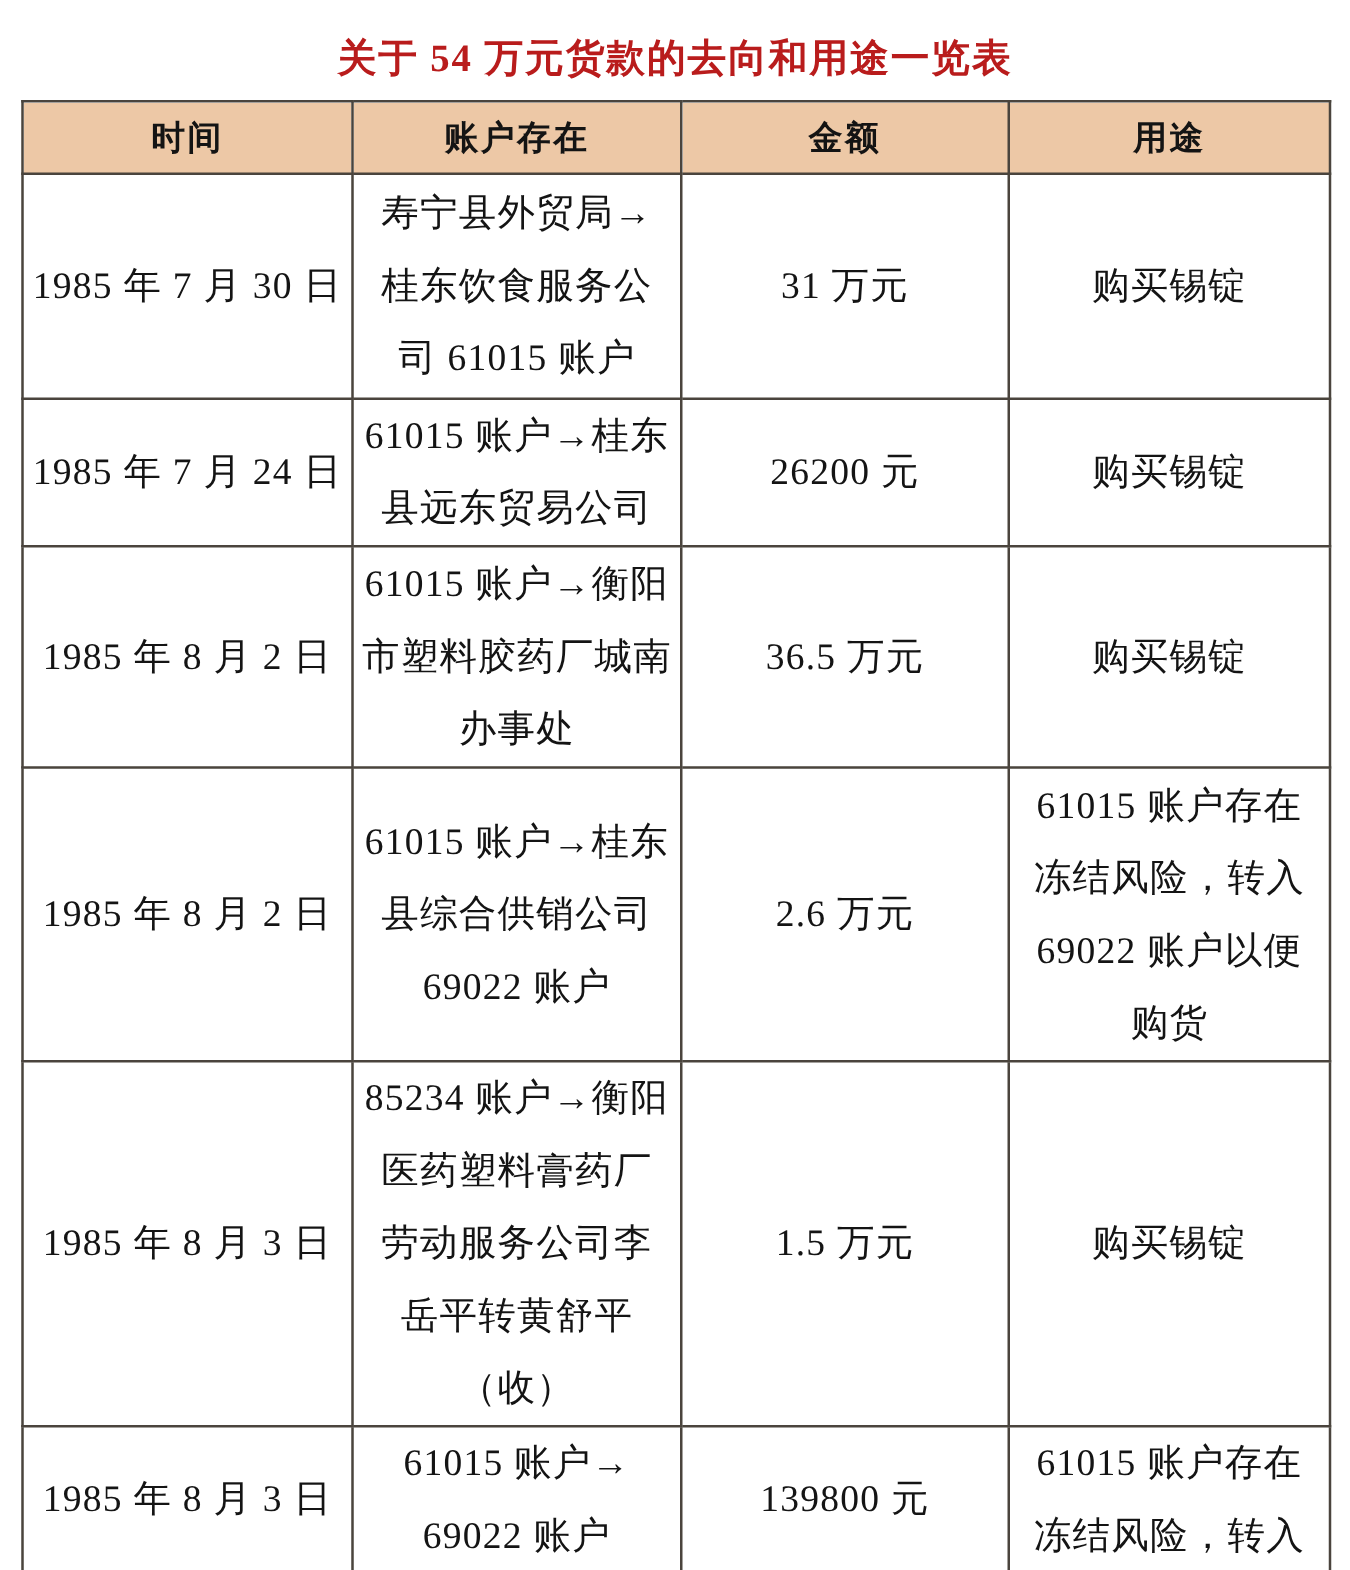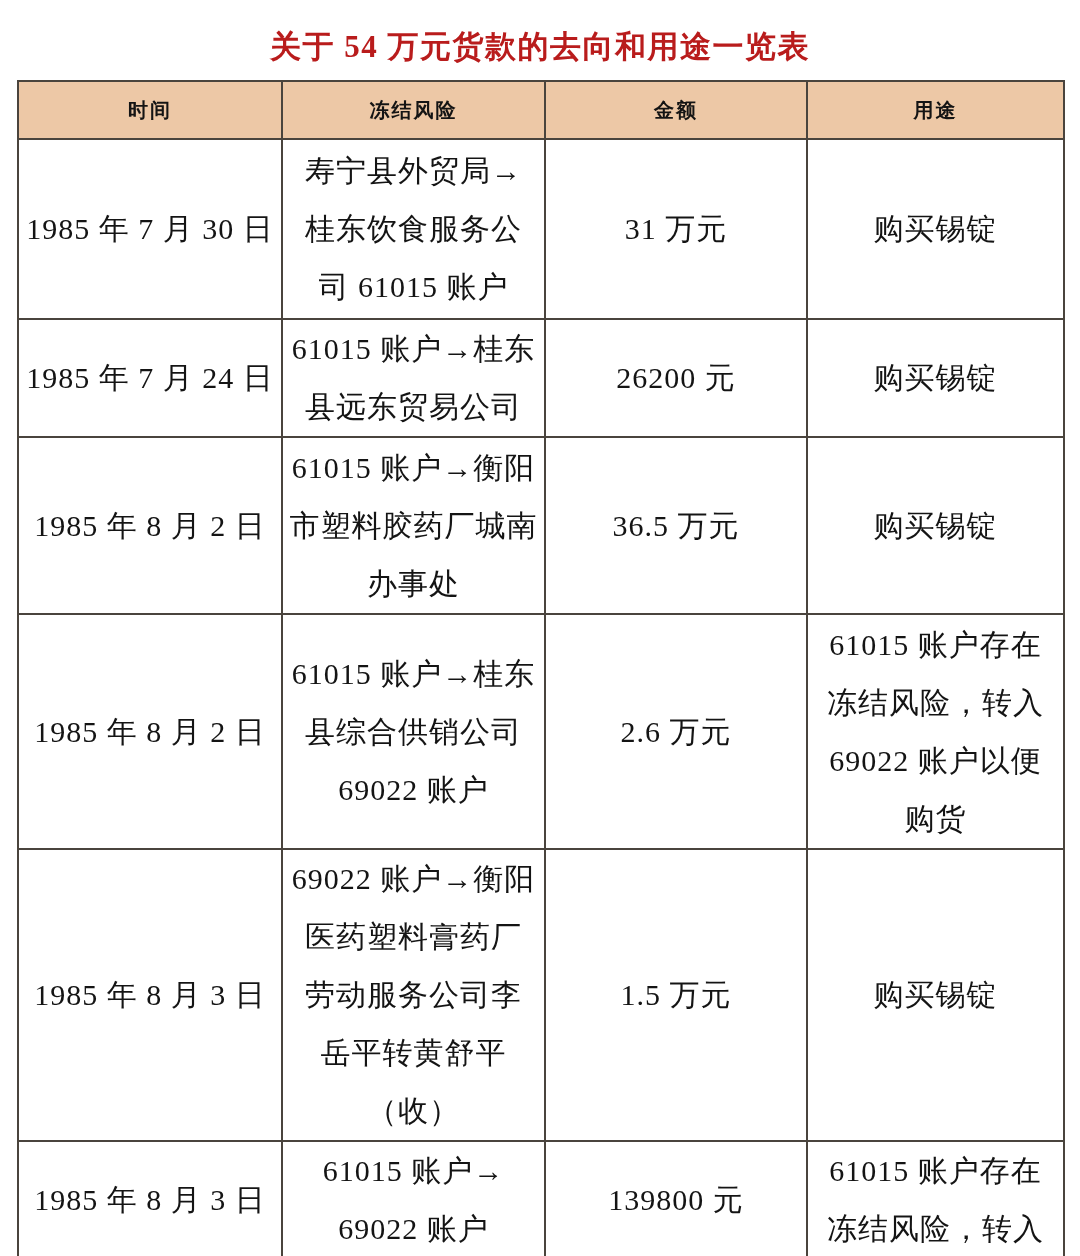--- a/index.html
+++ b/index.html
@@ -35,21 +35,21 @@
   }
   .ledger th,.ledger td{
     border:2px solid var(--border);
     padding:0 6px;
     text-align:center;
     vertical-align:middle;
     overflow:hidden;
   }
   .ledger th{
     background:var(--header-bg);
-    font-size:20px;
+    font-size:27px;
     font-weight:bold;
     height:56px;
     letter-spacing:2px;
   }
   .ledger td{
     font-size:30px;
     line-height:58px;
     white-space:pre-line;
     letter-spacing:1px;
   }
@@ -76,21 +76,21 @@
   <table class="ledger">
     <colgroup>
       <col class="c1">
         <col class="c2">
         <col class="c3">
         <col class="c4">
     </colgroup>
     <thead>
       <tr>
         <th>时间</th>
-        <th>冻结风险</th>
+        <th>账户存在</th>
         <th>金额</th>
         <th>用途</th>
       </tr>
     </thead>
     <tbody>
       <tr>
         <td>1985 年 7 月 30 日</td>
         <td>寿宁县外贸局→
 桂东饮食服务公
 司 61015 账户</td>
@@ -118,21 +118,21 @@
 县综合供销公司
 69022 账户</td>
         <td>2.6 万元</td>
         <td>61015 账户存在
 冻结风险，转入
 69022 账户以便
 购货</td>
       </tr>
       <tr>
         <td>1985 年 8 月 3 日</td>
-        <td>69022 账户→衡阳
+        <td>85234 账户→衡阳
 医药塑料膏药厂
 劳动服务公司李
 岳平转黄舒平
 （收）</td>
         <td>1.5 万元</td>
         <td>购买锡锭</td>
       </tr>
       <tr>
         <td>1985 年 8 月 3 日</td>
         <td>61015 账户→

